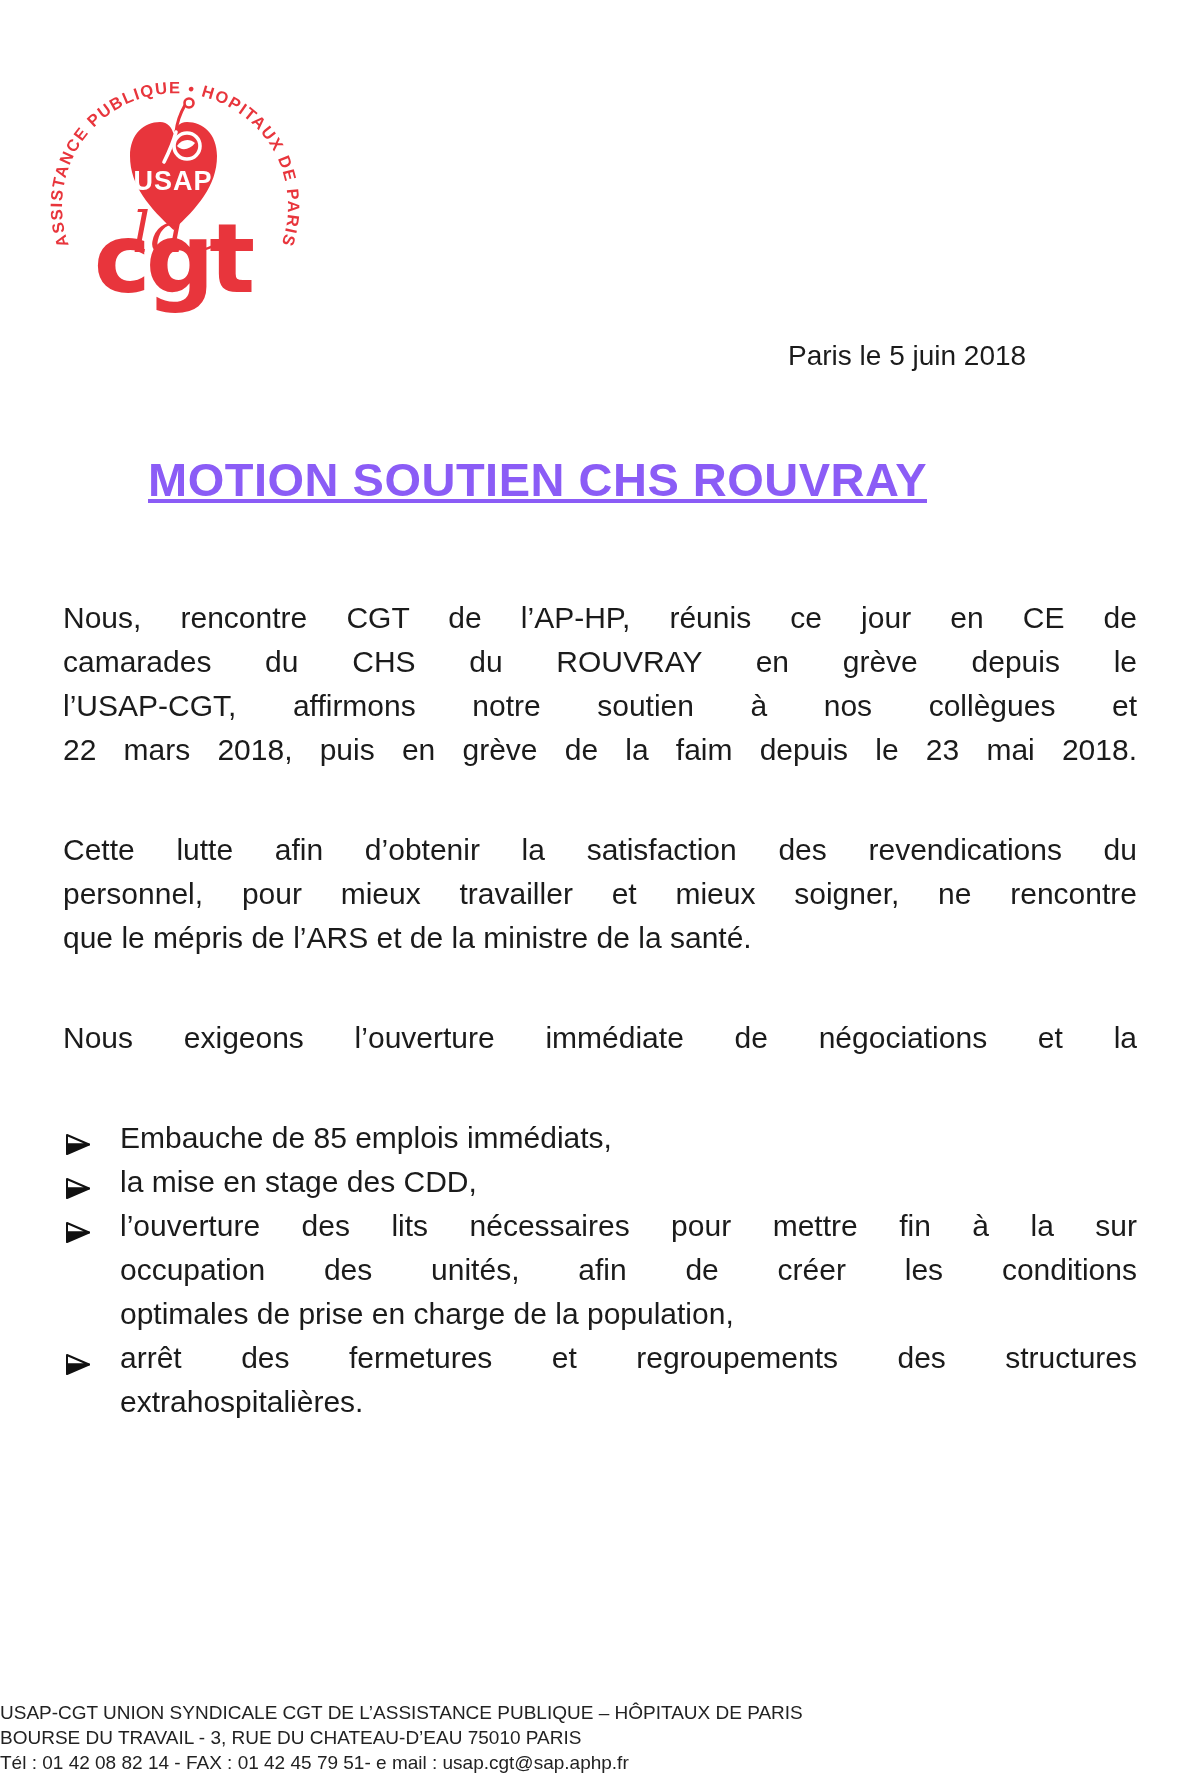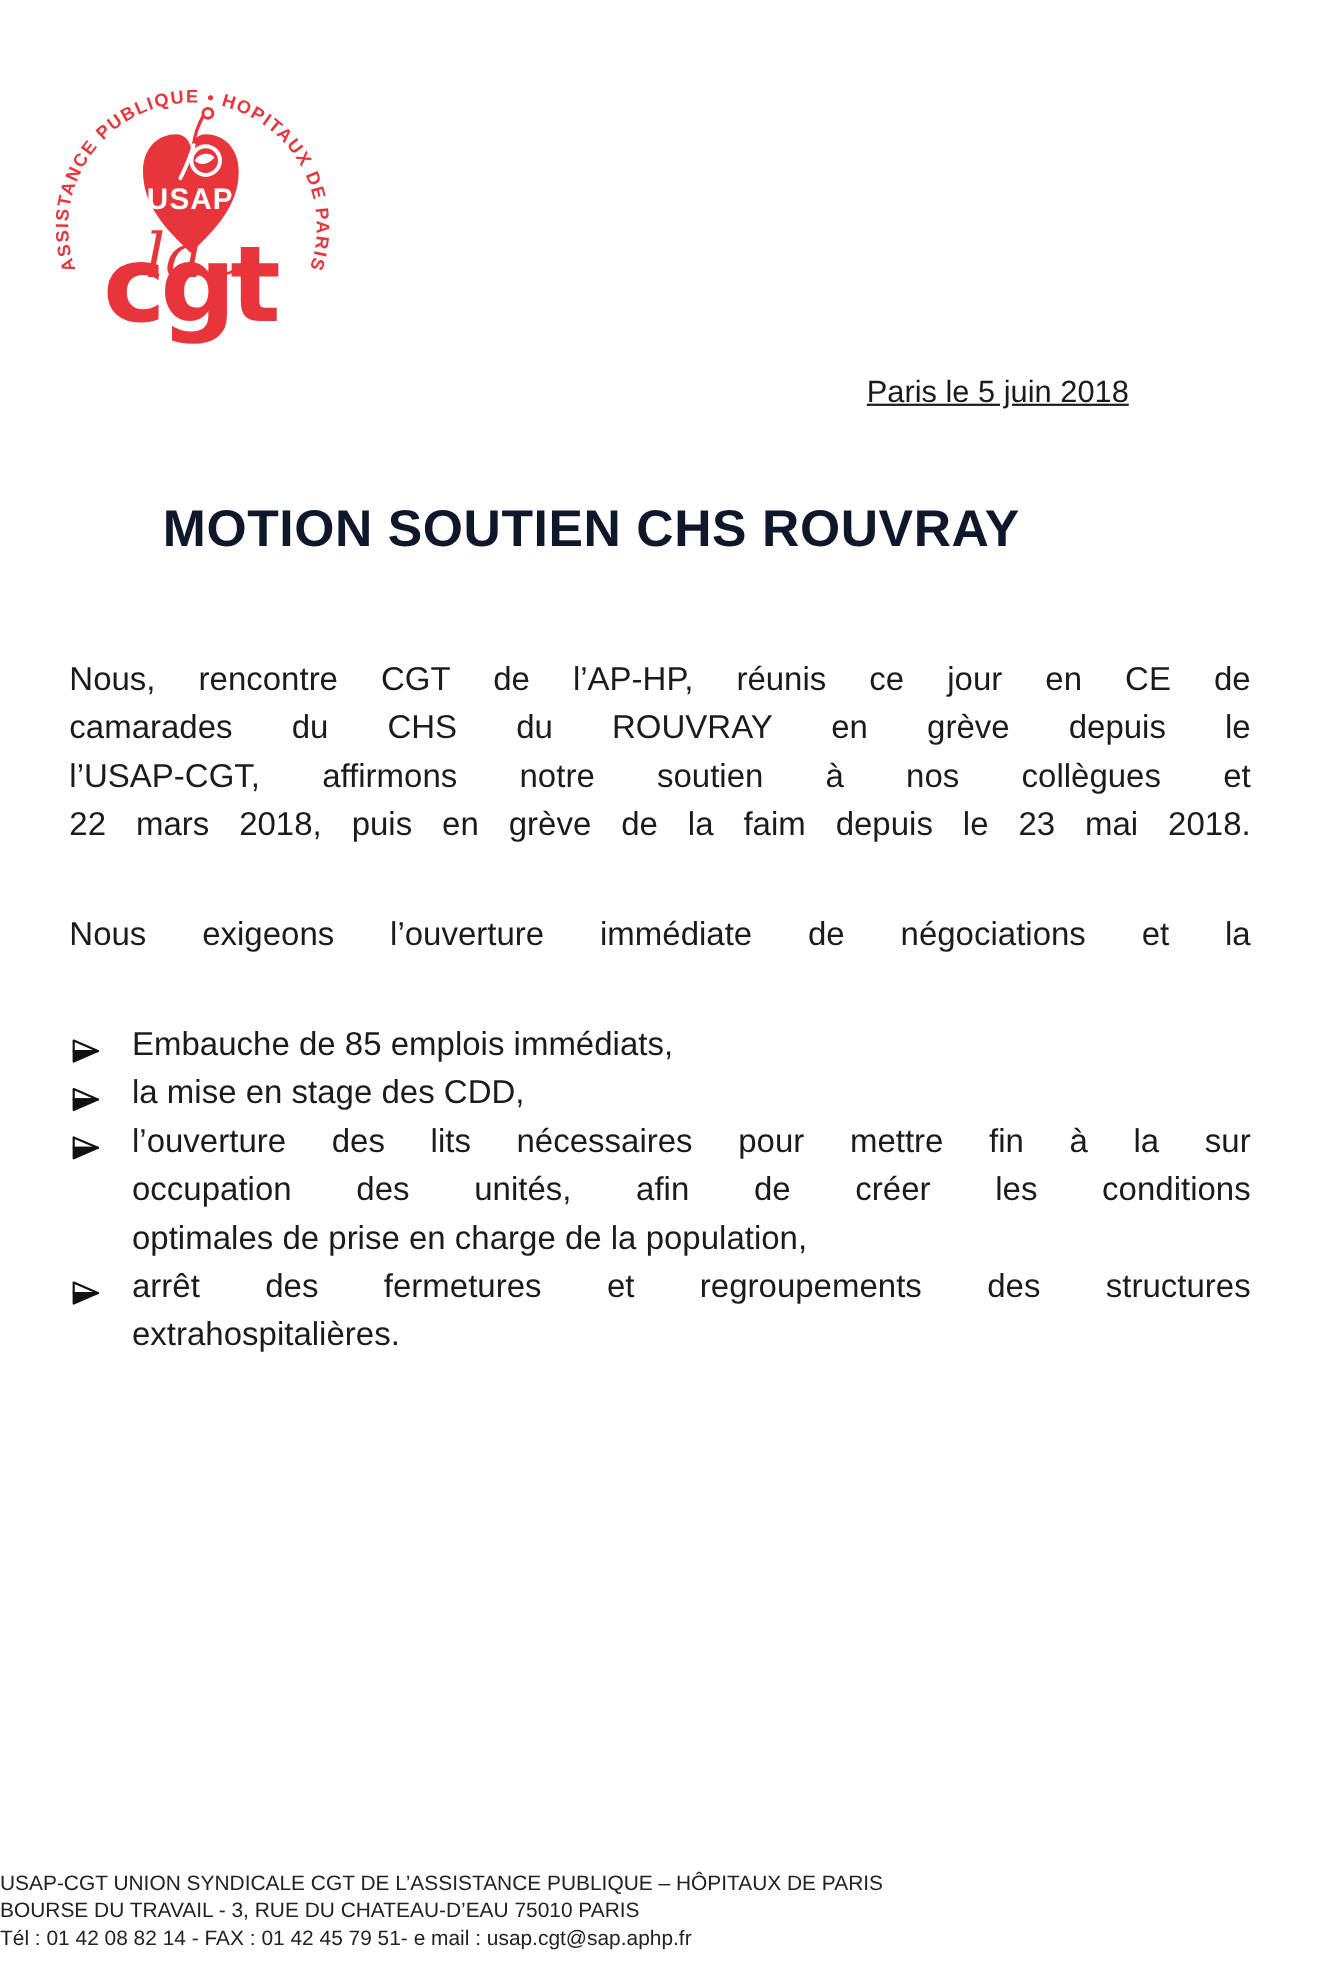--- a/index.html
+++ b/index.html
@@ -22,21 +22,21 @@
   .rose     { fill:none; stroke:#ffffff; stroke-width:3.6; }
   .leaf     { fill:#ffffff; }
   .usap { fill:#ffffff; font-weight:bold; font-size:27px; letter-spacing:1px; font-family:"Liberation Sans",sans-serif; }
   .la   { fill:var(--logo-red,#e8353c); font-size:56px; font-style:italic; font-family:"DejaVu Serif",serif; }
   .flourish { stroke:var(--logo-red,#e8353c); stroke-width:2.4; fill:none; stroke-linecap:round; }
   .cgt  { fill:var(--logo-red,#e8353c); font-weight:bold; font-size:96px; letter-spacing:-5px; font-family:"DejaVu Sans","Liberation Sans",sans-serif; }
 
   
   .dateline {
     position:absolute; left:788px; top:340px;
-    font-size:28px; color:#1b1b1b;text-decoration:underline;
+    font-size:28px; color:#1b1b1b;
   }
   .doc-title {
     position:absolute; left:0; top:452px; width:1075px;
     text-align:center;
     font-size:47px; font-weight:bold; letter-spacing:0.5px;
   }
 
   
   .body-text {
     position:absolute; left:63px; top:596px; width:1074px;
@@ -76,31 +76,36 @@
       <path class="leaf" d="M147,106 C151,99 160,98 165,103 C160,110 151,111 147,106 Z"></path>
       <text class="usap" x="143" y="150" text-anchor="middle">USAP</text>
       <text class="la" x="128" y="212" text-anchor="middle">la</text>
       <path class="flourish" d="M150,208 C168,216 188,206 202,193"></path>
       <text class="cgt" x="142" y="252" text-anchor="middle">cgt</text>
     </svg>
   </div>
 
   <div class="dateline">Paris le 5 juin 2018</div>
 
-  <div class="doc-title" style="color: #0f172a;">MOTION SOUTIEN CHS ROUVRAY</div>
+  <div class="doc-title" style="color: #8b5cf6; text-decoration: underline;">MOTION SOUTIEN CHS ROUVRAY</div>
 
   <div class="body-text">
 
     <div class="para">
       <div class="jline">Nous, rencontre CGT de l’AP-HP, réunis ce jour en CE de</div>
       <div class="jline">camarades du CHS du ROUVRAY en grève depuis le</div>
       <div class="jline">l’USAP-CGT, affirmons notre soutien à nos collègues et</div>
       <div class="jline">22 mars 2018, puis en grève de la faim depuis le 23 mai 2018.</div>
     </div>
 
+    <div class="para">
+      <div class="jline">Cette lutte afin d’obtenir la satisfaction des revendications du</div>
+      <div class="jline">personnel, pour mieux travailler et mieux soigner, ne rencontre</div>
+      <div class="jline last">que le mépris de l’ARS et de la ministre de la santé.</div>
+    </div>
 
     <div class="para">
       <div class="jline">Nous exigeons l’ouverture immédiate de négociations et la</div>
     </div>
 
     <div class="demands">
 
       <div class="demand">
         <span class="marker">
           <svg width="26" height="26" viewBox="0 0 26 26">

